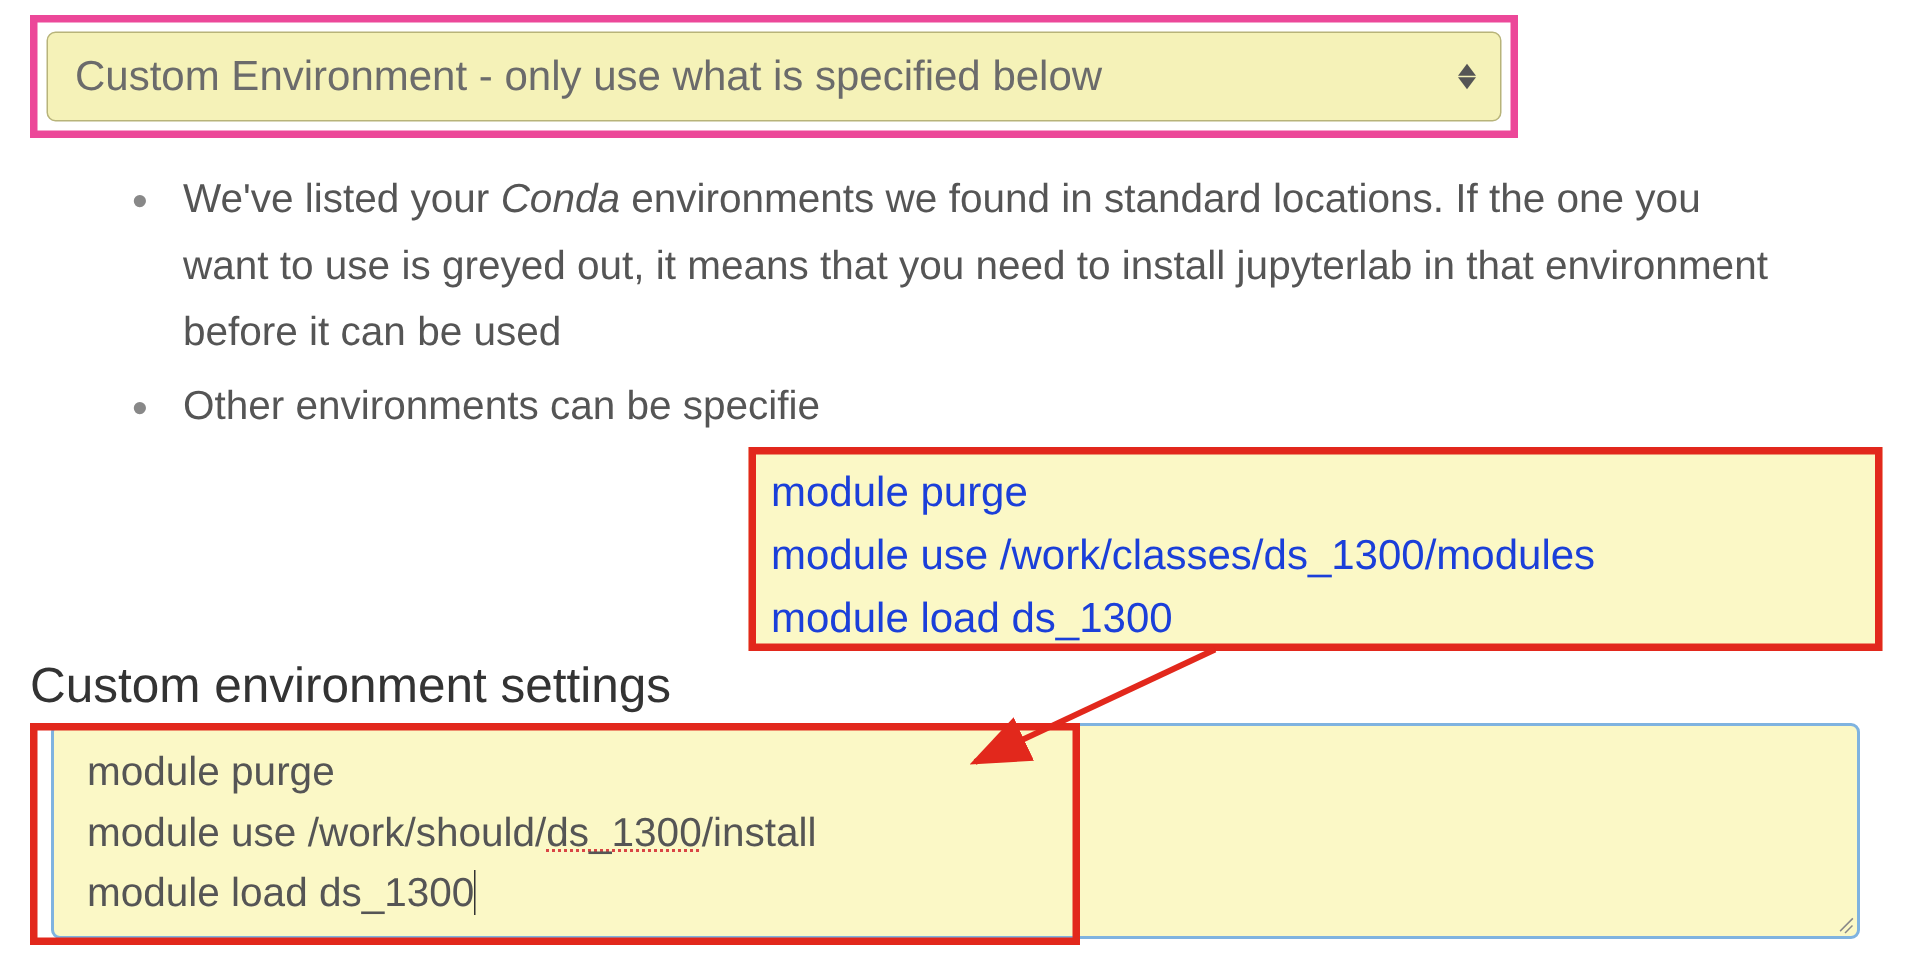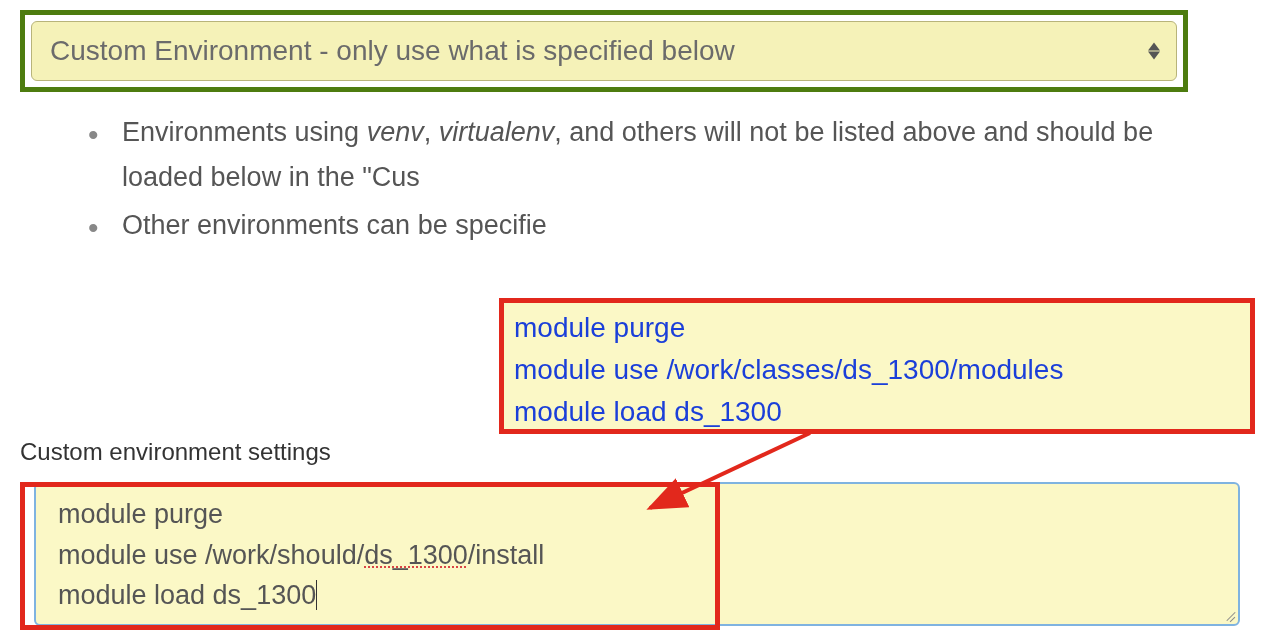--- a/index.html
+++ b/index.html
@@ -12,23 +12,23 @@
       background: #ffffff;
       width: 1288px;
       height: 638px;
       position: relative;
       color: #555;
     }
     .dropdown-wrapper {
       position: absolute;
       left: 20px;
       top: 10px;
-      width: 1168px;
+      width: 992px;
       height: 82px;
-      border: 5px solid #4d7c0f;
+      border: 5px solid #ec4899;
       padding: 6px;
       background: transparent;
     }
     .dropdown {
       width: 100%;
       height: 100%;
       background: #f5f2b8;
       border: 1px solid #b8b47a;
       border-radius: 6px;
       display: flex;
@@ -86,21 +86,21 @@
       font-size: 30px;
       color: #888;
     }
     .italic {
       font-style: italic;
     }
     .section-label {
       position: absolute;
       left: 20px;
       top: 438px;
-      font-size: 24px;
+      font-size: 33px;
       color: #333;
     }
     .callout {
       position: absolute;
       left: 499px;
       top: 298px;
       width: 756px;
       height: 136px;
       background: #fbf8c6;
       border: 5px solid #e2281c;
@@ -196,21 +196,21 @@
     <span>Custom Environment - only use what is specified below</span>
     <span class="dropdown-arrows">
       <span class="arrow-up"></span>
       <span class="arrow-down"></span>
     </span>
   </div>
 </div>
 
 <ul class="bullets">
   <li>
-    <span>Environments using </span><span class="italic">venv</span><span>, </span><span class="italic">virtualenv</span><span>, and others will not be listed above and should be loaded below in the "Cus</span>
+    <span>We've listed your </span><span class="italic">Conda</span><span> environments we found in standard locations. If the one you want to use is greyed out, it means that you need to install jupyterlab in that environment before it can be used</span>
   </li>
   <li>
     <span>Other environments can be specifie</span>
   </li>
 </ul>
 
 <div class="callout">
   <div>module purge</div>
   <div>module use /work/classes/ds_1300/modules</div>
   <div>module load ds_1300</div>

